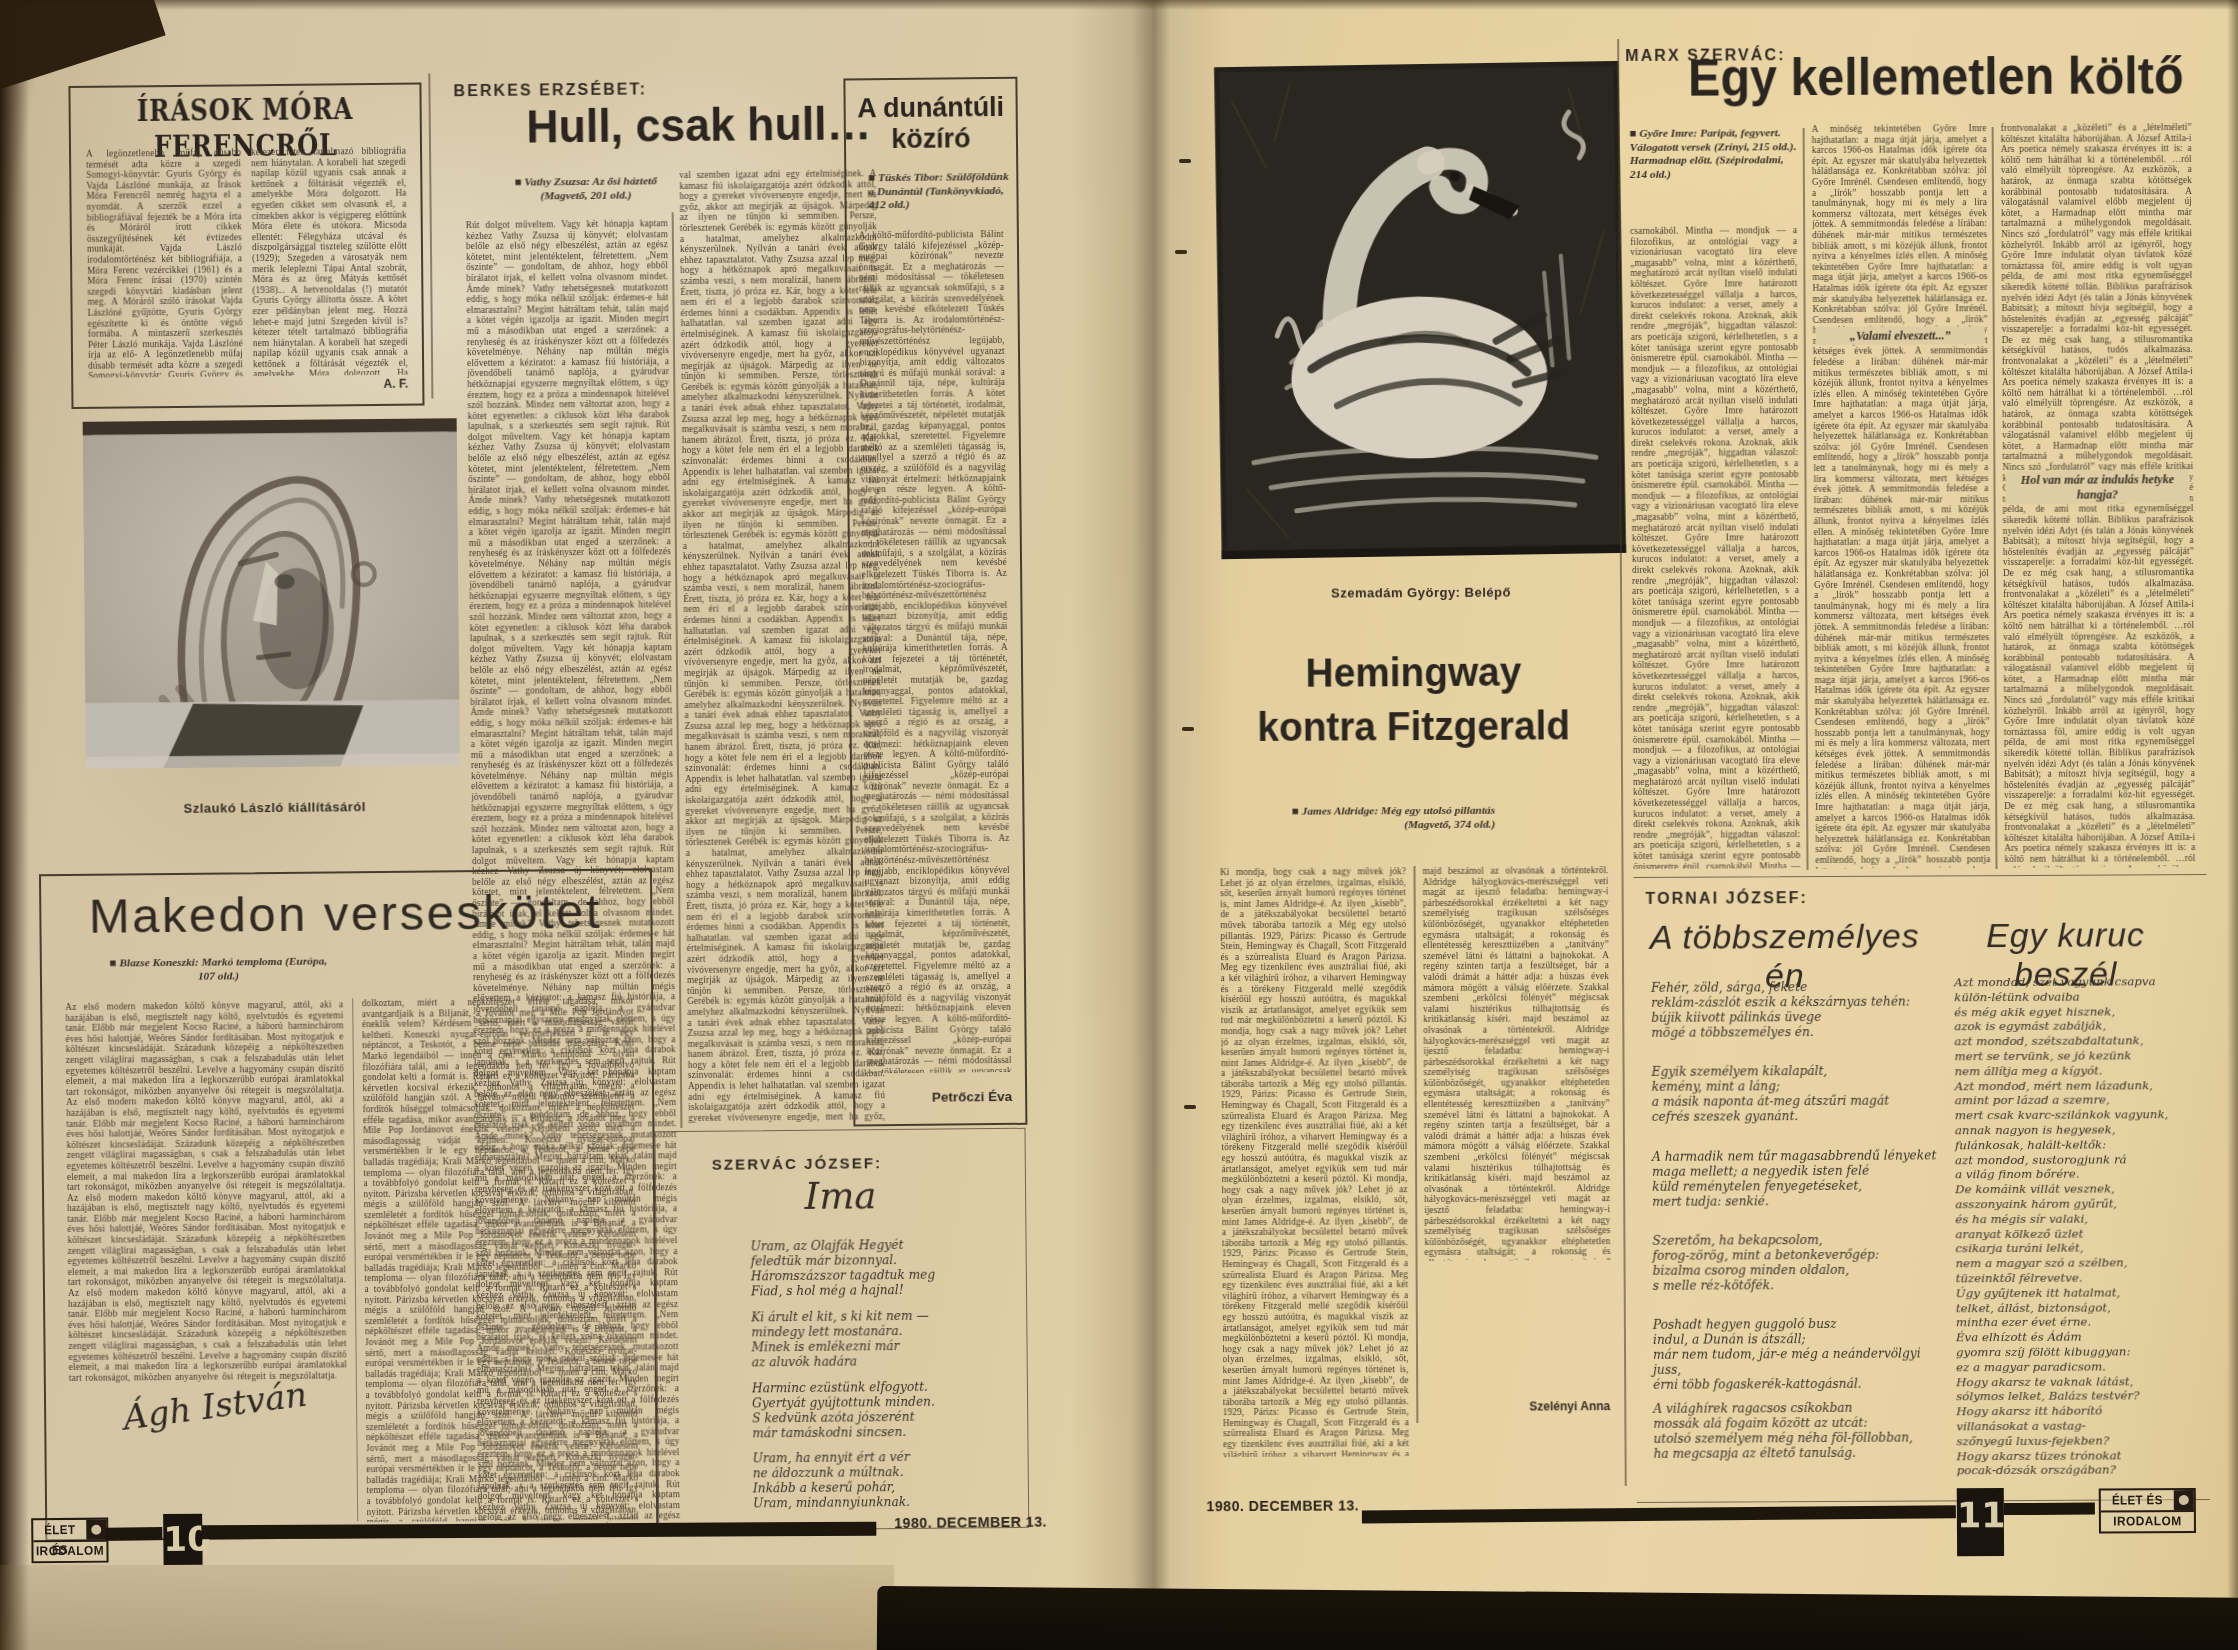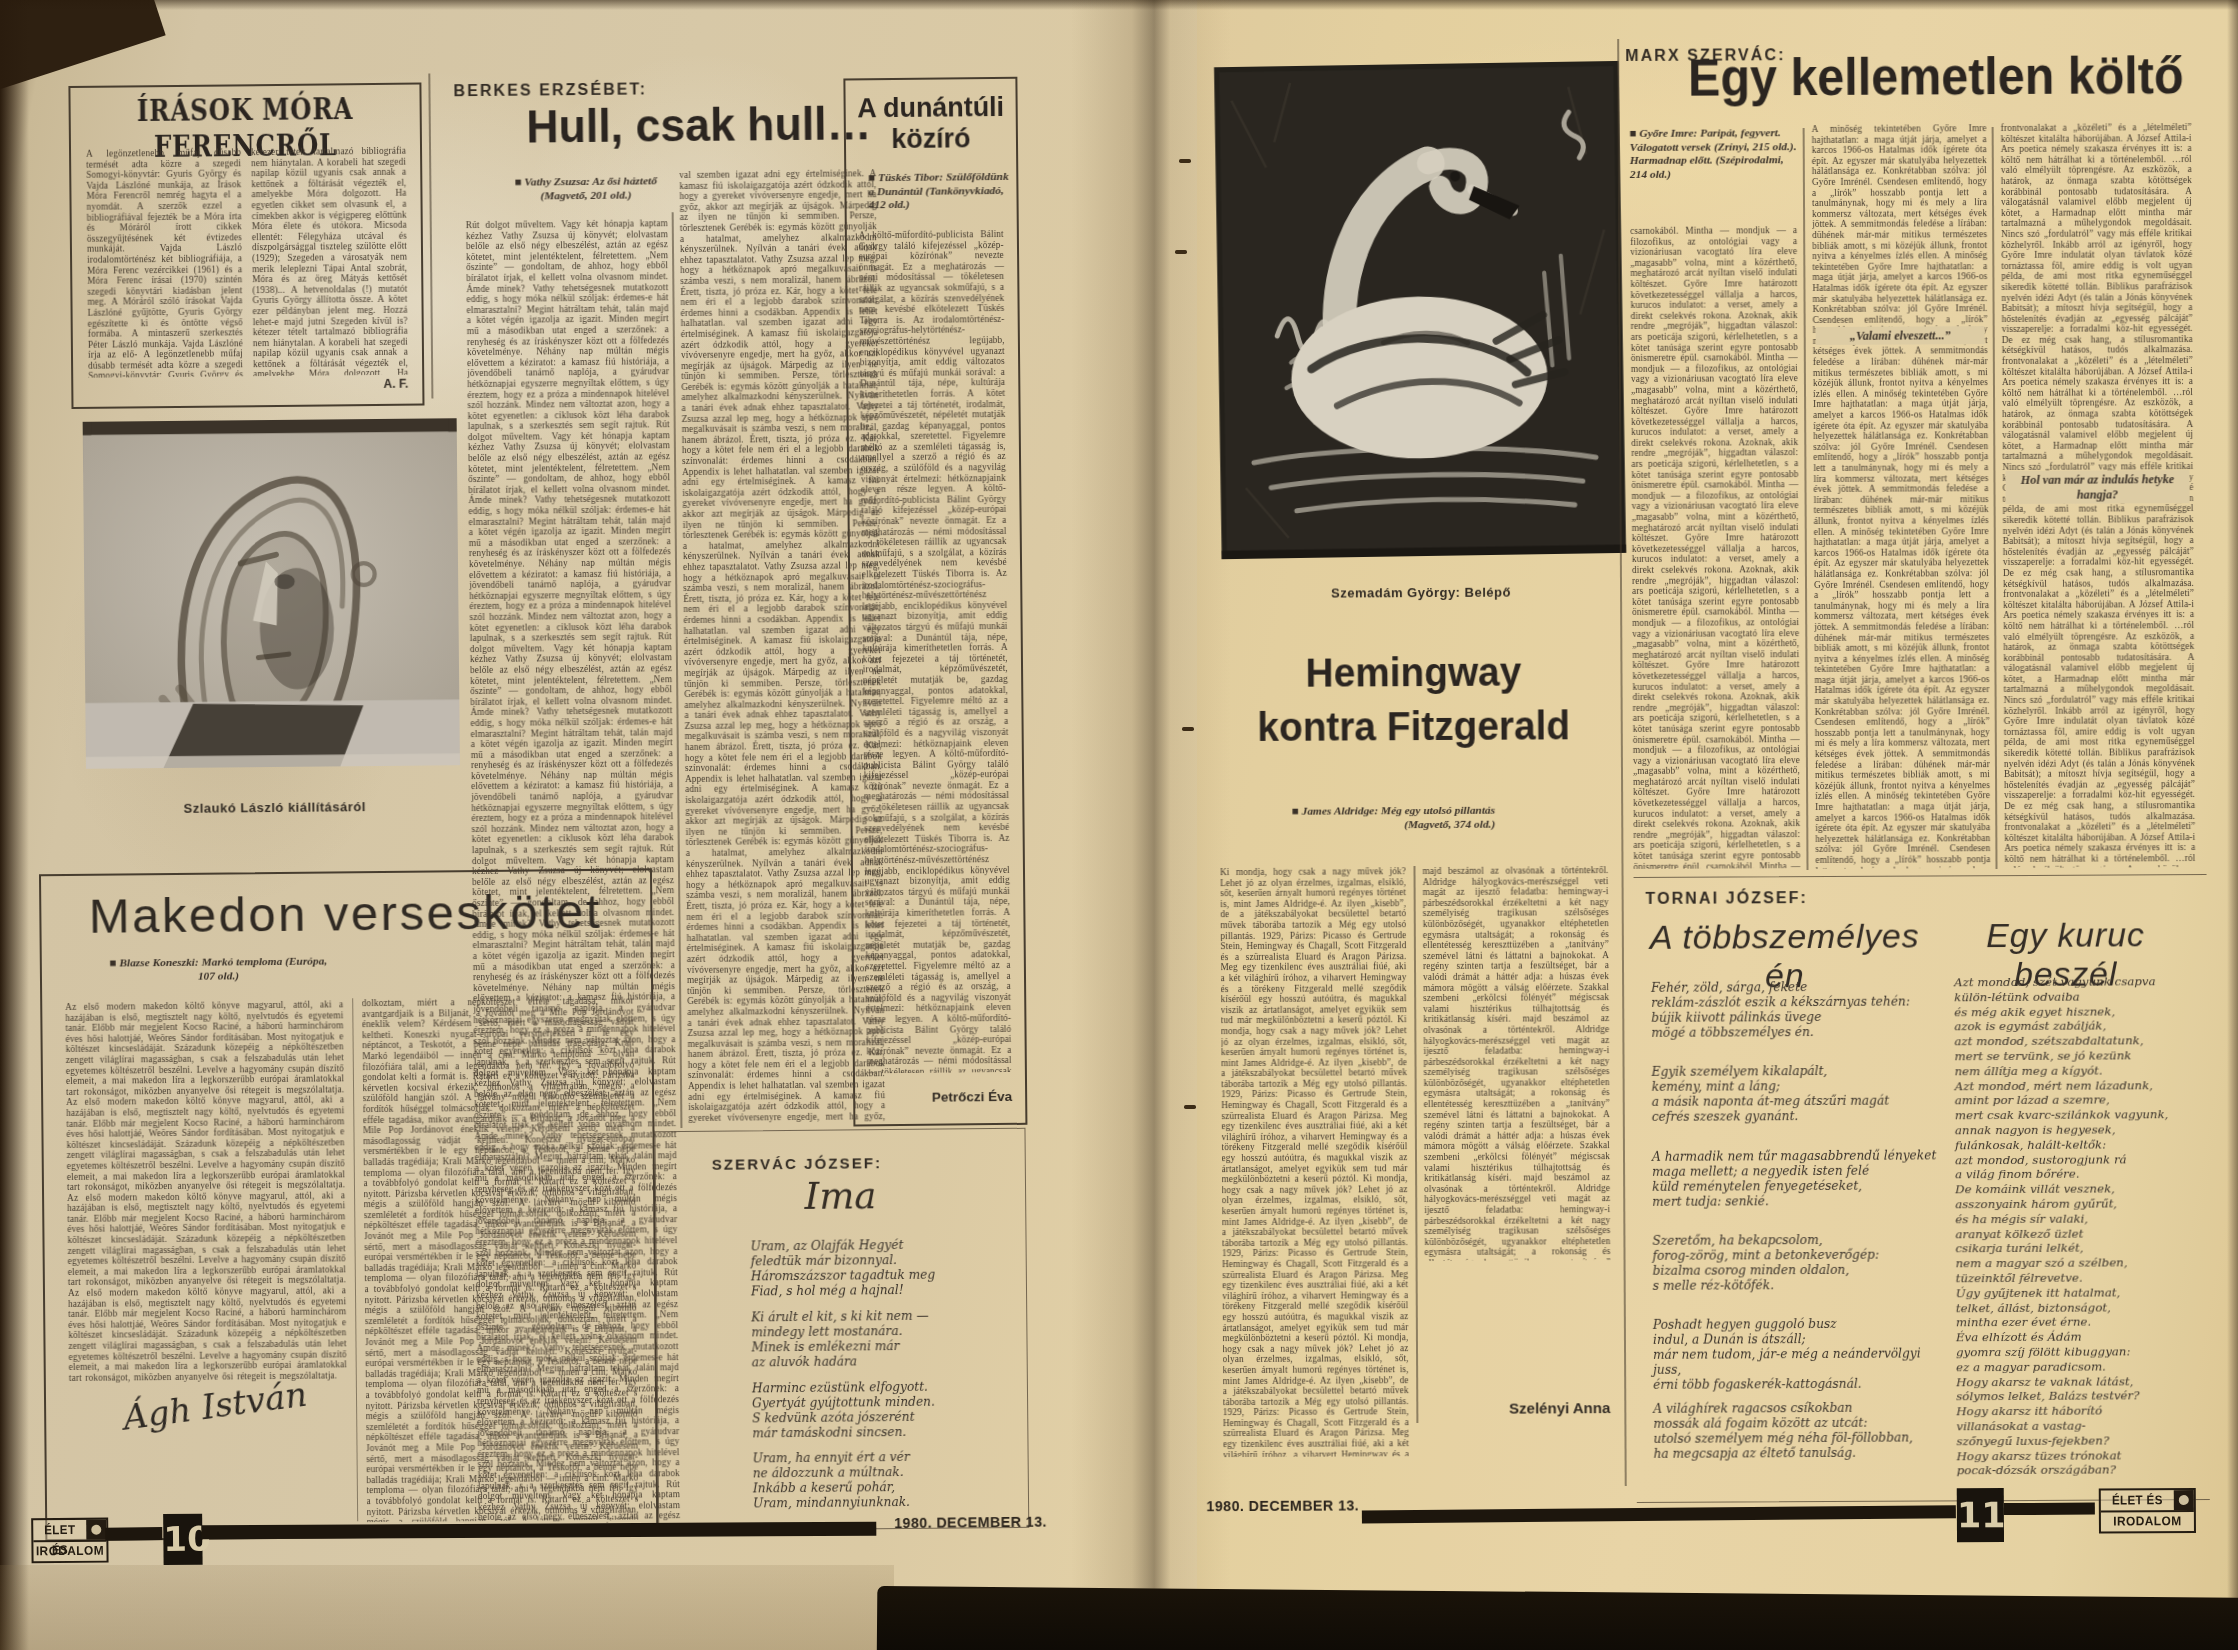--- a/index.html
+++ b/index.html
@@ -224,21 +224,21 @@
     <div class="subhead abs" style="left:801px;top:459px;width:184px;">Hol van már az indulás hetyke hangja?</div>
 
     <div class="abs vrule" style="left:415px;top:25px;height:1447px;"></div>
 
     <h1 class="headline abs" style="left:13.5px;top:634px;width:388px;text-align:center;font-size:40px;font-weight:bold;line-height:47px;margin:0;transform:scaleX(.97);">Hemingway</h1>
     <h1 class="headline abs" style="left:13.5px;top:688px;width:388px;text-align:center;font-size:40px;font-weight:bold;line-height:47px;margin:0;transform:scaleX(.97);">kontra Fitzgerald</h1>
     <div class="byline abs" style="left:78px;top:789px;width:211px;text-align:right;">■ James Aldridge: Még egy utolsó pillantás (Magvető, 374 old.)</div>
     <div class="greek abs" style="left:13.5px;top:851px;width:186px;height:590px;">Ki mondja, hogy csak a nagy művek jók? Lehet jó az olyan érzelmes, izgalmas, elsikló, sőt, keserűen árnyalt humorú regényes történet is, mint James Aldridge-é. Az ilyen „kisebb”, de a játékszabályokat becsülettel betartó művek táborába tartozik a Még egy utolsó pillantás. 1929, Párizs: Picasso és Gertrude Stein, Hemingway és Chagall, Scott Fitzgerald és a szürrealista Eluard és Aragon Párizsa. Meg egy tizenkilenc éves ausztráliai fiúé, aki a két világhírű íróhoz, a viharvert Hemingway és a törékeny Fitzgerald mellé szegődik kísérőül egy hosszú autóútra, és maguk­kal viszik az ártatlanságot, amelyet egyikük sem tud már megkülönböztetni a keserű póztól. Ki mondja, hogy csak a nagy művek jók? Lehet jó az olyan érzelmes, izgalmas, elsikló, sőt, keserűen árnyalt humorú regényes történet is, mint James Aldridge-é. Az ilyen „kisebb”, de a játékszabályokat becsülettel betartó művek táborába tartozik a Még egy utolsó pillantás. 1929, Párizs: Picasso és Gertrude Stein, Hemingway és Chagall, Scott Fitzgerald és a szürrealista Eluard és Aragon Párizsa. Meg egy tizenkilenc éves ausztráliai fiúé, aki a két világhírű íróhoz, a viharvert Hemingway és a törékeny Fitzgerald mellé szegődik kísérőül egy hosszú autóútra, és maguk­kal viszik az ártatlanságot, amelyet egyikük sem tud már megkülönböztetni a keserű póztól. Ki mondja, hogy csak a nagy művek jók? Lehet jó az olyan érzelmes, izgalmas, elsikló, sőt, keserűen árnyalt humorú regényes történet is, mint James Aldridge-é. Az ilyen „kisebb”, de a játékszabályokat becsülettel betartó művek táborába tartozik a Még egy utolsó pillantás. 1929, Párizs: Picasso és Gertrude Stein, Hemingway és Chagall, Scott Fitzgerald és a szürrealista Eluard és Aragon Párizsa. Meg egy tizenkilenc éves ausztráliai fiúé, aki a két világhírű íróhoz, a viharvert Hemingway és a törékeny Fitzgerald mellé szegődik kísérőül egy hosszú autóútra, és maguk­kal viszik az ártatlanságot, amelyet egyikük sem tud már megkülönböztetni a keserű póztól. Ki mondja, hogy csak a nagy művek jók? Lehet jó az olyan érzelmes, izgalmas, elsikló, sőt, keserűen árnyalt humorú regényes történet is, mint James Aldridge-é. Az ilyen „kisebb”, de a játékszabályokat becsülettel betartó művek táborába tartozik a Még egy utolsó pillantás. 1929, Párizs: Picasso és Gertrude Stein, Hemingway és Chagall, Scott Fitzgerald és a szürrealista Eluard és Aragon Párizsa. Meg egy tizenkilenc éves ausztráliai fiúé, aki a két világhírű íróhoz, a viharvert Hemingway és a törékeny Fitzgerald mellé szegődik kísérőül egy hosszú autóútra, és maguk­kal viszik az ártatlanságot, amelyet egyikük sem tud már megkülönböztetni a keserű póztól.</div>
     <div class="abs vrule" style="left:207px;top:851px;height:557px;"></div>
     <div class="greek abs" style="left:216px;top:851px;width:186px;height:395px;">majd beszámol az olvasónak a történtekről. Aldridge hályogkovács-merészséggel veti magát az ijesztő feladatba: hemingway-i párbeszédsorokkal érzékeltetni a két nagy személyiség tragikusan szélsőséges különbözőségét, ugyanakkor eltéphetetlen egymásra utaltságát; a rokonság és ellentétesség kereszttüzében a „tanítvány” szemével látni és láttatni a bajnokokat. A regény szinten tartja a feszültséget, bár a valódi drámát a háttér adja: a húszas évek mámora mögött a válság előérzete. Szakkal szembeni „erkölcsi fölényét” mégiscsak valami hisztérikus túlhajtottság és kritikátlanság kíséri. majd beszámol az olvasónak a történtekről. Aldridge hályogkovács-merészséggel veti magát az ijesztő feladatba: hemingway-i párbeszédsorokkal érzékeltetni a két nagy személyiség tragikusan szélsőséges különbözőségét, ugyanakkor eltéphetetlen egymásra utaltságát; a rokonság és ellentétesség kereszttüzében a „tanítvány” szemével látni és láttatni a bajnokokat. A regény szinten tartja a feszültséget, bár a valódi drámát a háttér adja: a húszas évek mámora mögött a válság előérzete. Szakkal szembeni „erkölcsi fölényét” mégiscsak valami hisztérikus túlhajtottság és kritikátlanság kíséri. majd beszámol az olvasónak a történtekről. Aldridge hályogkovács-merészséggel veti magát az ijesztő feladatba: hemingway-i párbeszédsorokkal érzékeltetni a két nagy személyiség tragikusan szélsőséges különbözőségét, ugyanakkor eltéphetetlen egymásra utaltságát; a rokonság és ellentétesség kereszttüzében a „tanítvány” szemével látni és láttatni a bajnokokat. A regény szinten tartja a feszültséget, bár a valódi drámát a háttér adja: a húszas évek mámora mögött a válság előérzete. Szakkal szembeni „erkölcsi fölényét” mégiscsak valami hisztérikus túlhajtottság és kritikátlanság kíséri.</div>
-    <div class="sig abs" style="left:241px;top:1385px;width:160px;font-size:15px;">Szelényi Anna</div>
+    <div class="sig abs" style="left:241px;top:1385px;width:160px;font-size:12px;">Szelényi Anna</div>
 
     <section class="abs" style="left:427px;top:863px;width:573px;height:624px;border-top:1.7px solid rgba(70,58,44,.7);border-bottom:1.7px solid rgba(70,58,44,.7);">
       <div class="kicker abs" style="left:11.8px;top:11.8px;">TORNAI JÓZSEF:</div>
       <h2 class="abs headline" style="left:11.8px;top:40px;width:278px;text-align:center;font-size:34px;font-weight:400;font-style:italic;letter-spacing:0.8px;margin:0;color:#332c25;">A többszemélyes én</h2>
       <h2 class="abs headline" style="left:305px;top:40px;width:253px;text-align:center;font-size:34px;font-weight:400;font-style:italic;letter-spacing:0.8px;margin:0;color:#332c25;">Egy kuruc beszél</h2>
       <div class="poem abs" style="left:17px;top:103px;width:287px;font-size:12.2px;line-height:15px;">Fehér, zöld, sárga, fekete
 reklám-zászlót eszik a kékszárnyas tehén:
 bújik kiivott pálinkás üvege
 mögé a többszemélyes én.</div>
       <div class="poem abs" style="left:17px;top:187px;width:287px;font-size:12.2px;line-height:15px;">Egyik személyem kikalapált,
@@ -292,21 +292,21 @@
 sólymos lelket, Balázs testvér?
 Hogy akarsz itt háborító
 villanásokat a vastag-
 szőnyegű luxus-fejekben?
 Hogy akarsz tüzes trónokat
 pocak-dózsák országában?</div>
     </section>
 
     <div class="abs" style="left:-3.4px;top:1482px;font-weight:bold;font-size:14.3px;color:#2b241c;letter-spacing:0.4px;filter:blur(0.2px);">1980. DECEMBER 13.</div>
     <div class="abs thickrule" style="left:152px;top:1494px;width:594px;height:12.6px;transform:rotate(-.2deg);"></div>
-    <div class="pagebox abs" style="left:747px;top:1476px;width:47px;height:54px;font-size:35px;line-height:54px;">11</div>
+    <div class="pagebox abs" style="left:747px;top:1476px;width:47px;height:68px;font-size:35px;line-height:54px;">11</div>
     <div class="abs thickrule" style="left:794px;top:1491px;width:91px;height:11.8px;"></div>
     <div class="eli abs" style="left:889px;top:1477px;width:93px;">
       <div class="row1">
           <span class="t1">ÉLET ÉS</span>
         <span class="dotcell">
             <span class="ring"></span>
           </span>
         </div>
       <div class="row2">IRODALOM</div>
     </div>

